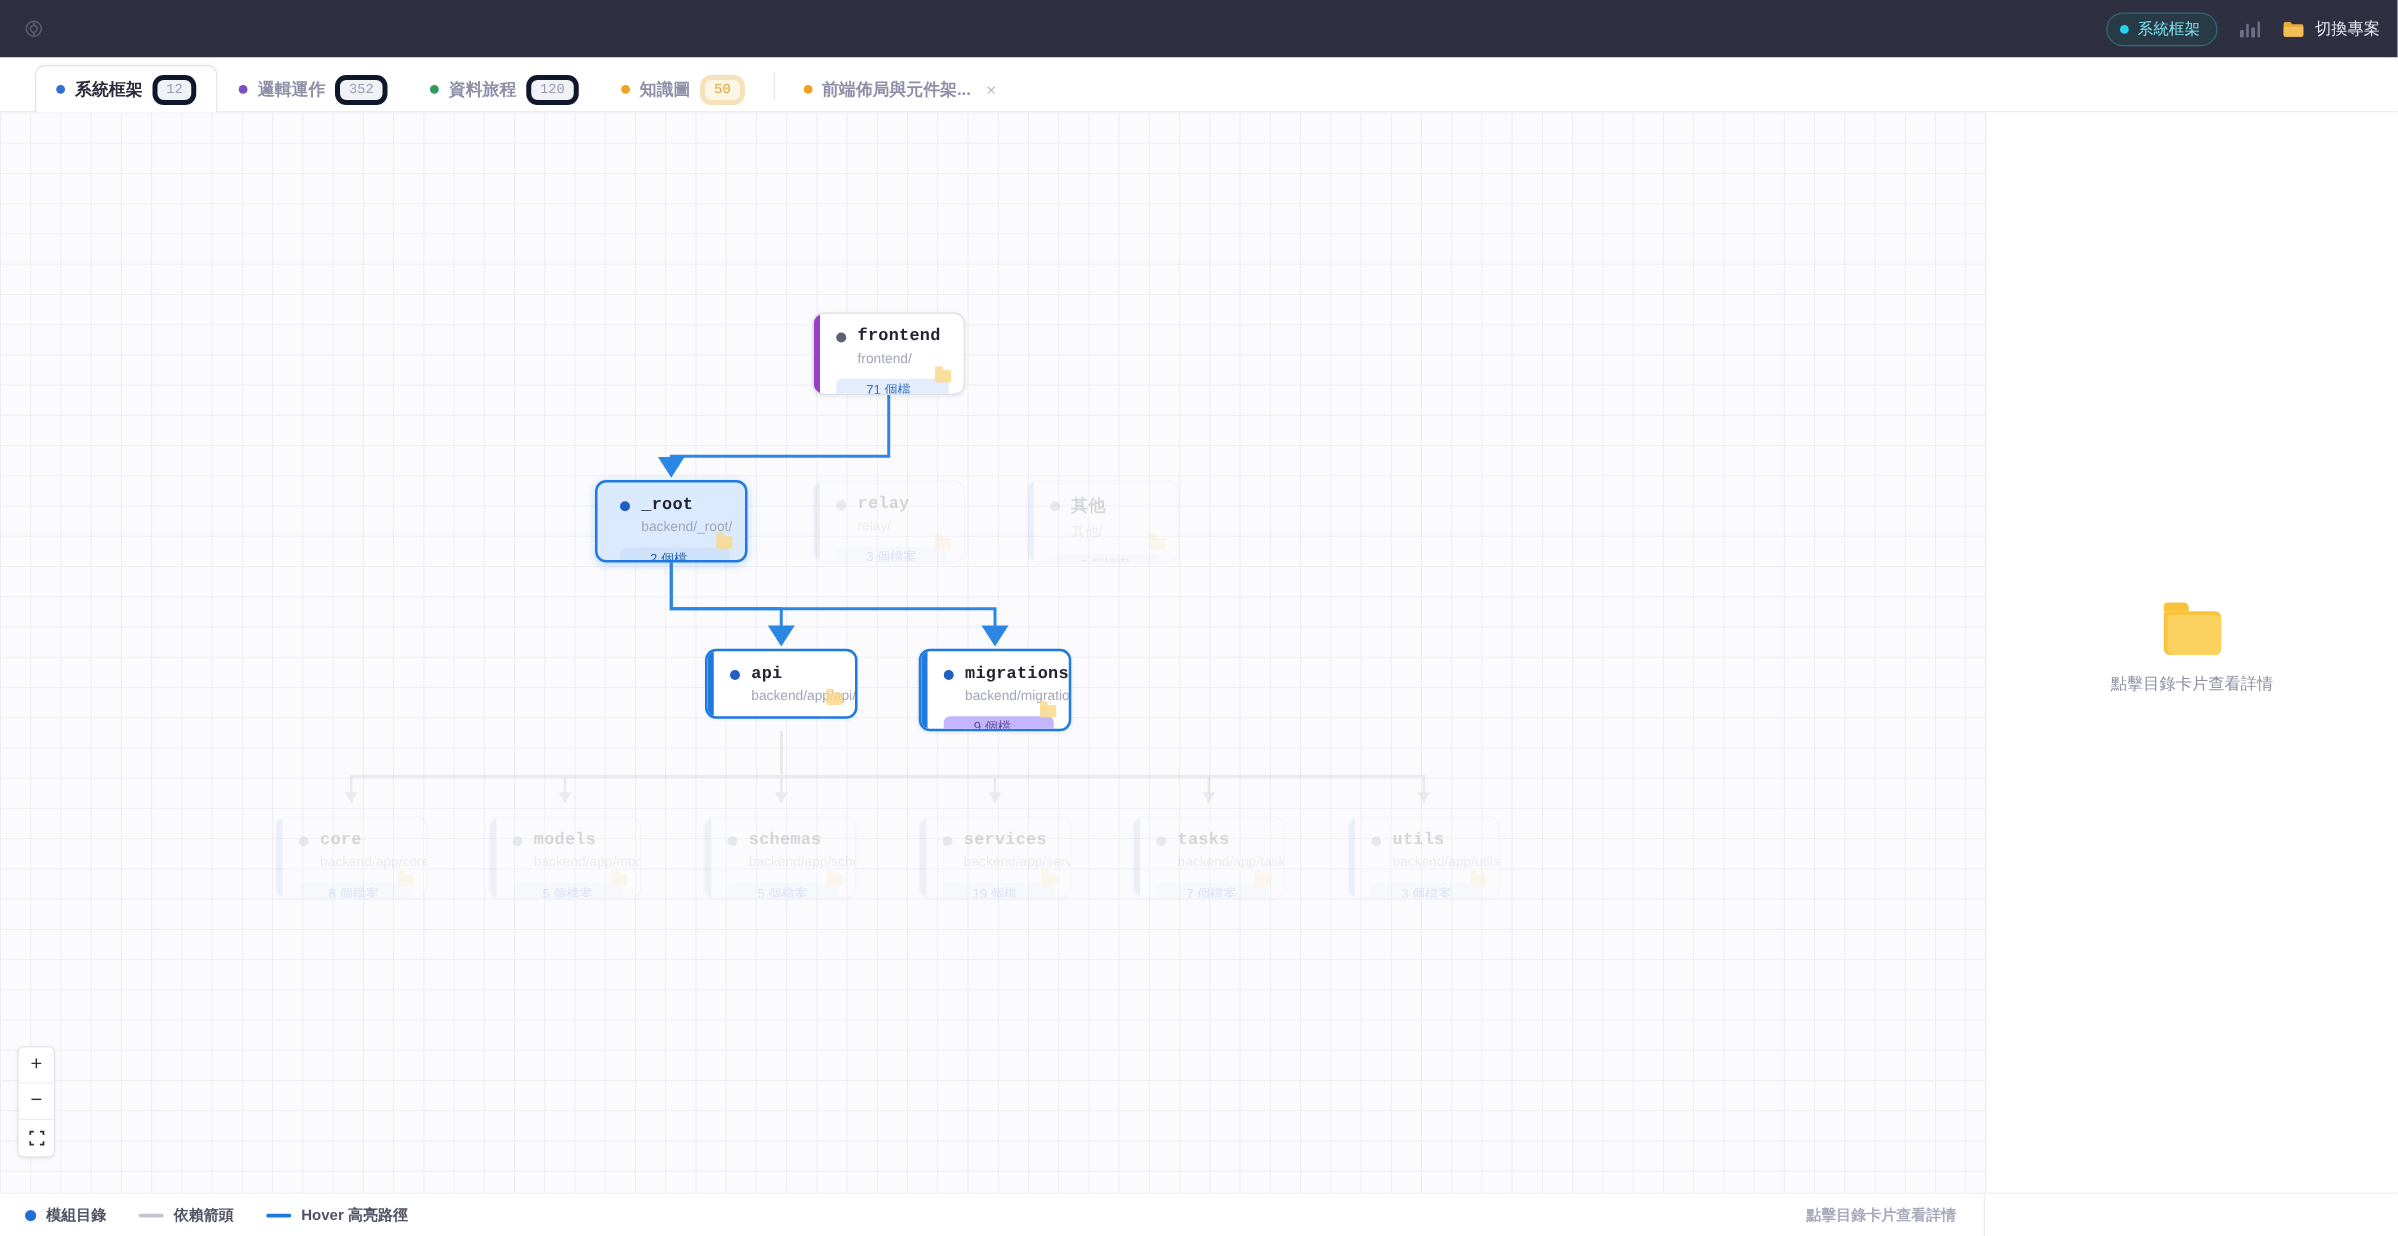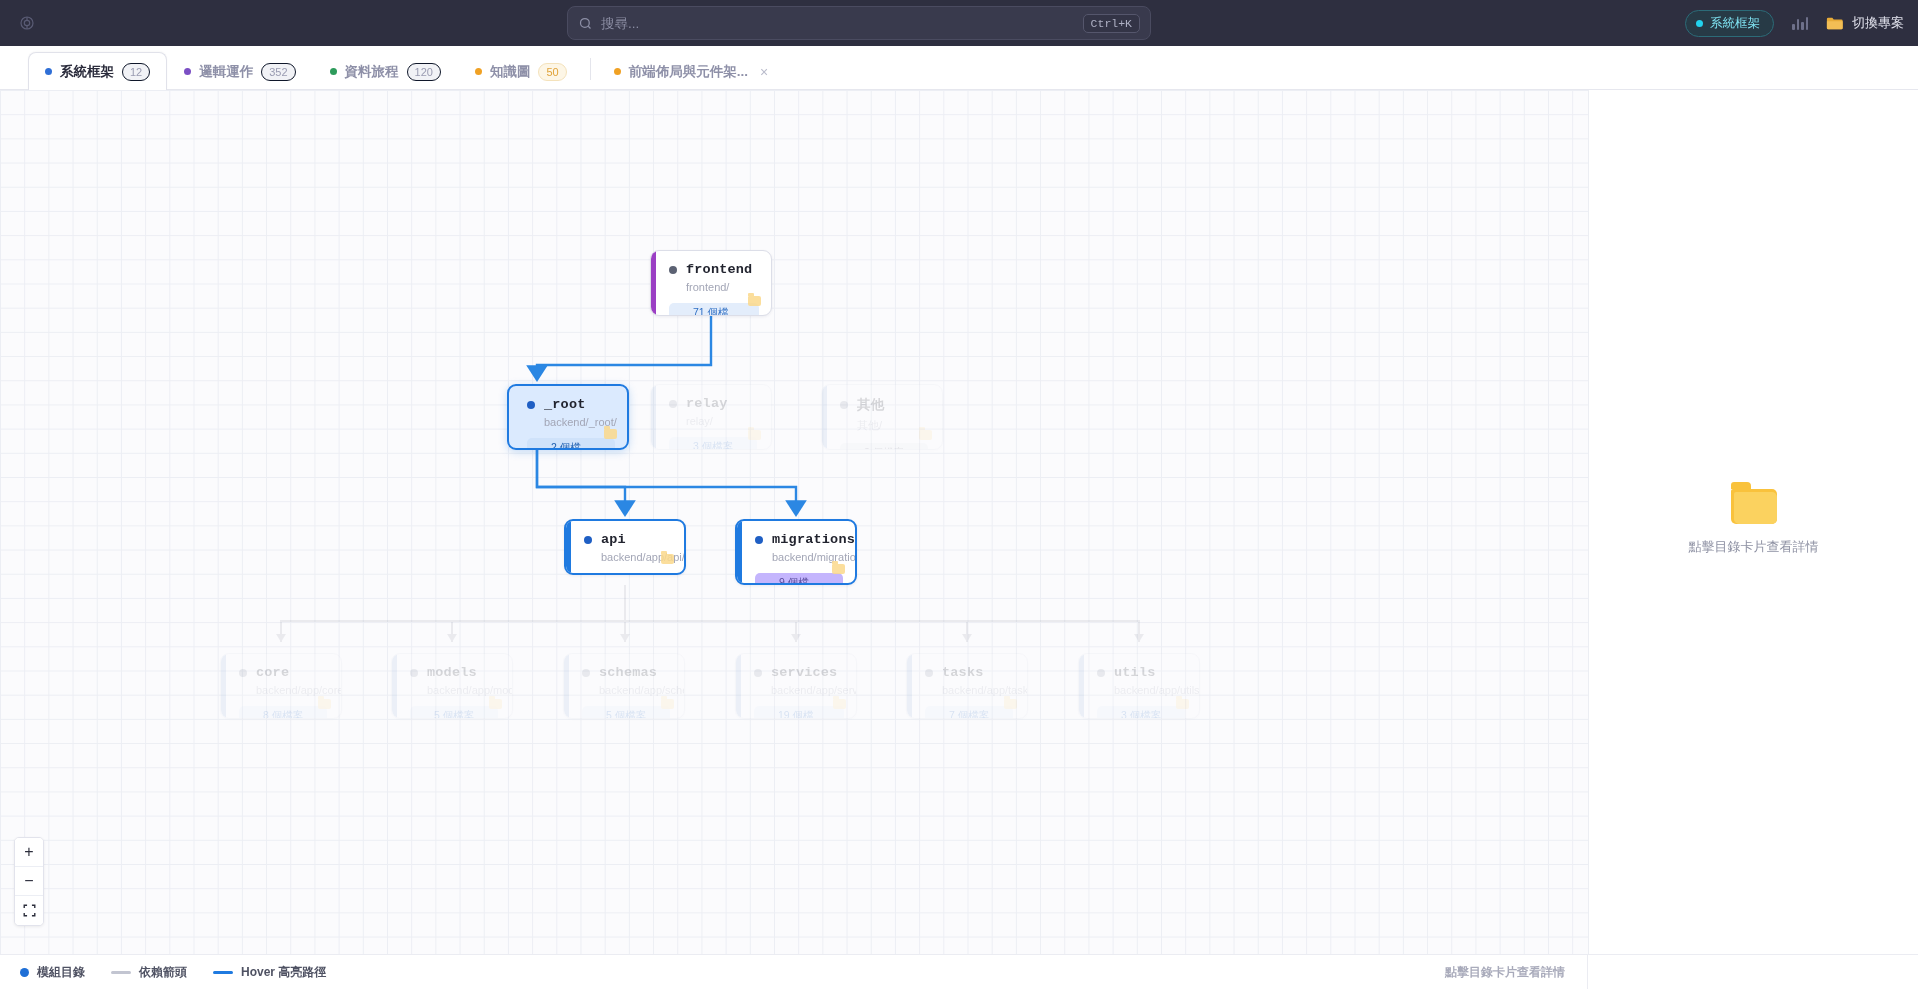--- a/index.html
+++ b/index.html
@@ -67,21 +67,21 @@
   }
   .tab.active {
     background: #fff; border-color: #e1e2ea;
     box-shadow: 0 -1px 2px rgba(0,0,0,.03);
   }
   .tab .tdot { width: 7px; height: 7px; border-radius: 50%; flex: none; }
   .tab .tlabel { font-size: 13.5px; color: #8e90a8; white-space: nowrap; font-weight: bold; }
   .tab.active .tlabel { color: #2b2c3c; font-weight: bold; }
   .tab .tcount {
     font-size: 11px; color: #9a9cb2; background: #f1f2f6;
-    border: 1px solid #0f172a; border-radius: 9px; padding: 1px 7px; line-height: 14px;
+    border: 4px solid #0f172a; border-radius: 9px; padding: 1px 7px; line-height: 14px; font-family: Liberation Mono, monospace;
   }
   .tab .tcount.warn { color: #e0a33a; background: #fdf6e6; border-color: #f4e2bb; }
   .tab-sep { width: 1px; height: 22px; background: #e4e5ec; margin: 0 6px 9px 6px; }
   .tab .tclose { font-size: 14px; color: #b9bbcb; margin-left: 4px; line-height: 1; }
 
   
   .canvas {
     position: absolute; top: 90px; left: 0; width: 1588px; height: 864px;
     background-color: #fbfbfd;
     background-image:
@@ -114,21 +114,21 @@
   }
   .node-folder {
     position: absolute; right: 10px; bottom: 9px;
     width: 13px; height: 10px; border-radius: 1px 2px 2px 2px;
     background: #fbd98b; opacity: .85;
   }
   .node-folder::before {
     content: ""; position: absolute; left: 0; top: -3px;
     width: 6px; height: 3px; background: #fbd98b; border-radius: 1px 1px 0 0;
   }
-  .node.selected { border: 2px solid #1f7ae0; background: #dbeafe; box-shadow: 0 2px 8px rgba(31,122,224,.25); margin-left: 31px; }
+  .node.selected { border: 2px solid #1f7ae0; background: #dbeafe; box-shadow: 0 2px 8px rgba(31,122,224,.25); }
   .node.selected .node-badge { background: #cfe2fa; color: #1f5fb0; }
   .node.dim { opacity: .17; }
   .node.purple-badge .node-badge { background: #c4b5fd; color: #574a9b; }
   .node.grey-badge .node-badge { background: #e9eaef; color: #6f7285; }
 
   
   .zoomctl {
     position: absolute; left: 14px; bottom: 28px; width: 30px;
     background: #fff; border: 1px solid #e2e3ec; border-radius: 5px;
     box-shadow: 0 1px 3px rgba(0,0,0,.07); overflow: hidden;
@@ -183,30 +183,20 @@
 
 <div class="topbar">
   <div class="topbar-logo">
     <svg width="18" height="18" viewBox="0 0 24 24" fill="none" stroke="currentColor" stroke-width="1.6">
       <circle cx="12" cy="12" r="8"></circle>
         <circle cx="12" cy="12" r="3.6"></circle>
         <path d="M12 4v4M12 16v4"></path>
     </svg>
   </div>
 
-  <div class="search-wrap">
-    <span class="search-icon">
-      <svg width="15" height="15" viewBox="0 0 24 24" fill="none" stroke="currentColor" stroke-width="2">
-        <circle cx="11" cy="11" r="7"></circle>
-          <path d="M20 20l-3.6-3.6"></path>
-      </svg>
-    </span>
-    <input class="search-input" type="text" placeholder="搜尋..." style="">
-    <span class="kbd">Ctrl+K</span>
-  </div>
 
   <div class="topbar-right">
     <div class="mode-pill">
       <span class="dot"></span>
       <span class="lbl">系統框架</span>
     </div>
     <div class="bars-icon">
       <i style="height:6px"></i>
         <i style="height:11px"></i>
         <i style="height:8px"></i>

